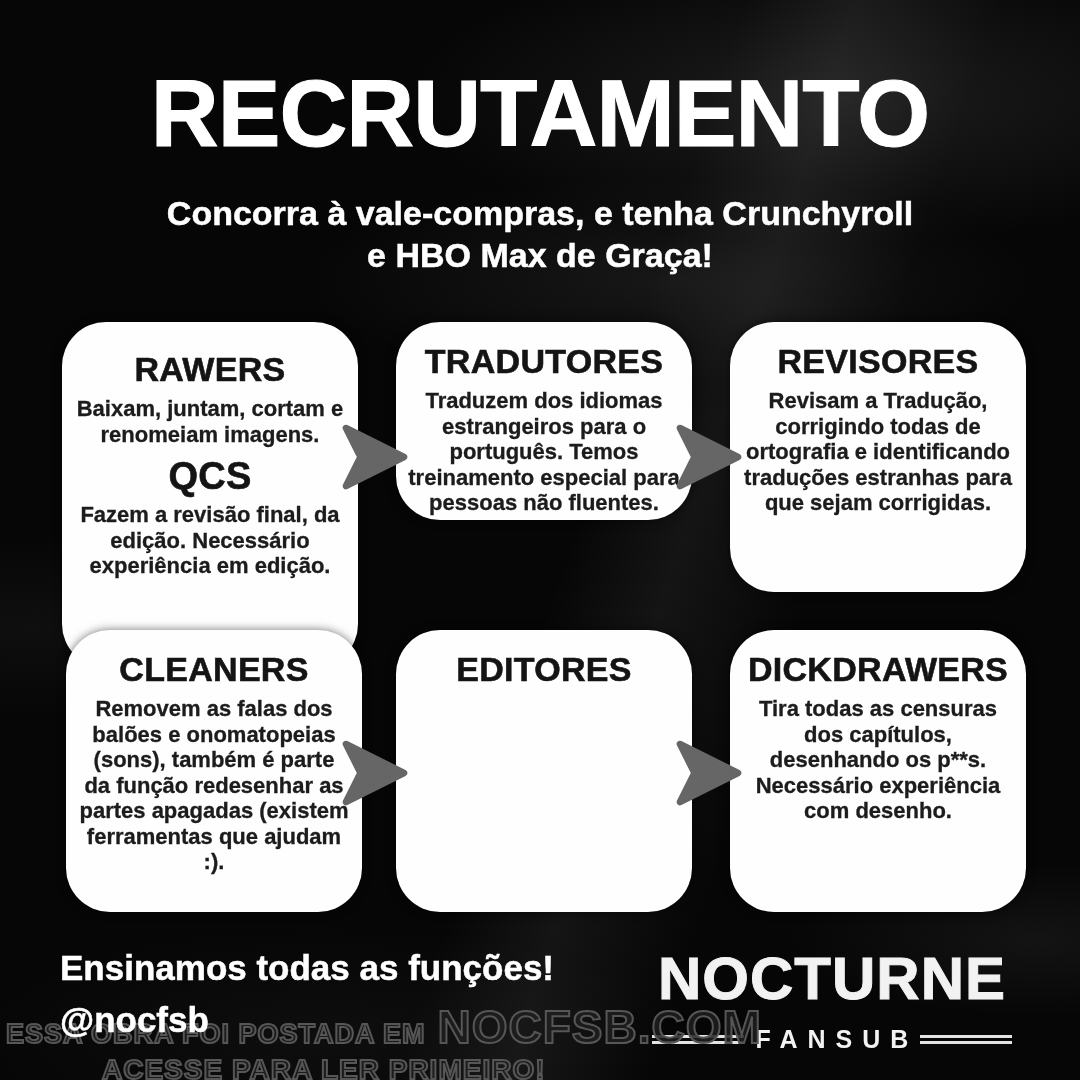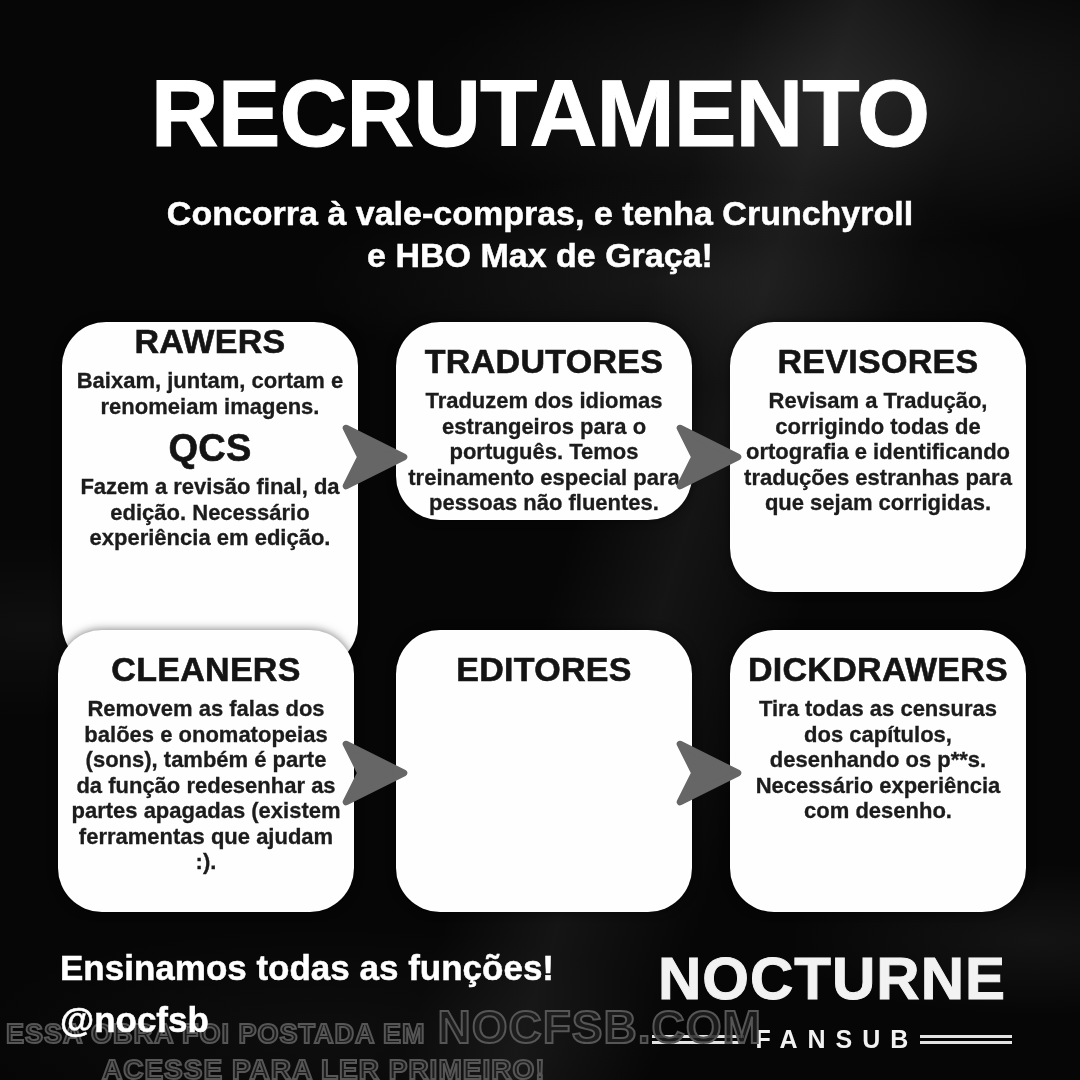--- a/index.html
+++ b/index.html
@@ -73,38 +73,38 @@
 
 <div class="canvas">
 
   <div class="title">RECRUTAMENTO</div>
 
   <div class="subtitle">
     <div>Concorra à vale-compras, e tenha Crunchyroll</div>
     <div>e HBO Max de Graça!</div>
   </div>
 
-  <div class="card" style="left:62px; top:322px; height:346px; padding-top:0;">
+  <div class="card" style="left:62px; top:322px; height:346px; padding-top:28px;">
     <h2>RAWERS</h2>
     <p>Baixam, juntam, cortam e renomeiam imagens.</p>
     <h2 class="sub">QCS</h2>
     <p>Fazem a revisão final, da edição. Necessário experiência em edição.</p>
   </div>
 
   <div class="card" style="left:396px; top:322px; height:198px;">
     <h2>TRADUTORES</h2>
     <p>Traduzem dos idiomas estrangeiros para o português. Temos treinamento especial para pessoas não fluentes.</p>
   </div>
 
   <div class="card" style="left:730px; top:322px; height:270px;">
     <h2>REVISORES</h2>
     <p>Revisam a Tradução, corrigindo todas de ortografia e identificando traduções estranhas para que sejam corrigidas.</p>
   </div>
 
-  <div class="card" style="left:58px; top:630px; height:282px;">
+  <div class="card" style="left:66px; top:630px; height:282px;">
     <h2>CLEANERS</h2>
     <p>Removem as falas dos balões e onomatopeias (sons), também é parte da função redesenhar as partes apagadas (existem ferramentas que ajudam :).</p>
   </div>
 
   <div class="card" style="left:396px; top:630px; height:282px;">
     <h2>EDITORES</h2>
   </div>
 
   <div class="card" style="left:730px; top:630px; height:282px;">
     <h2>DICKDRAWERS</h2>

